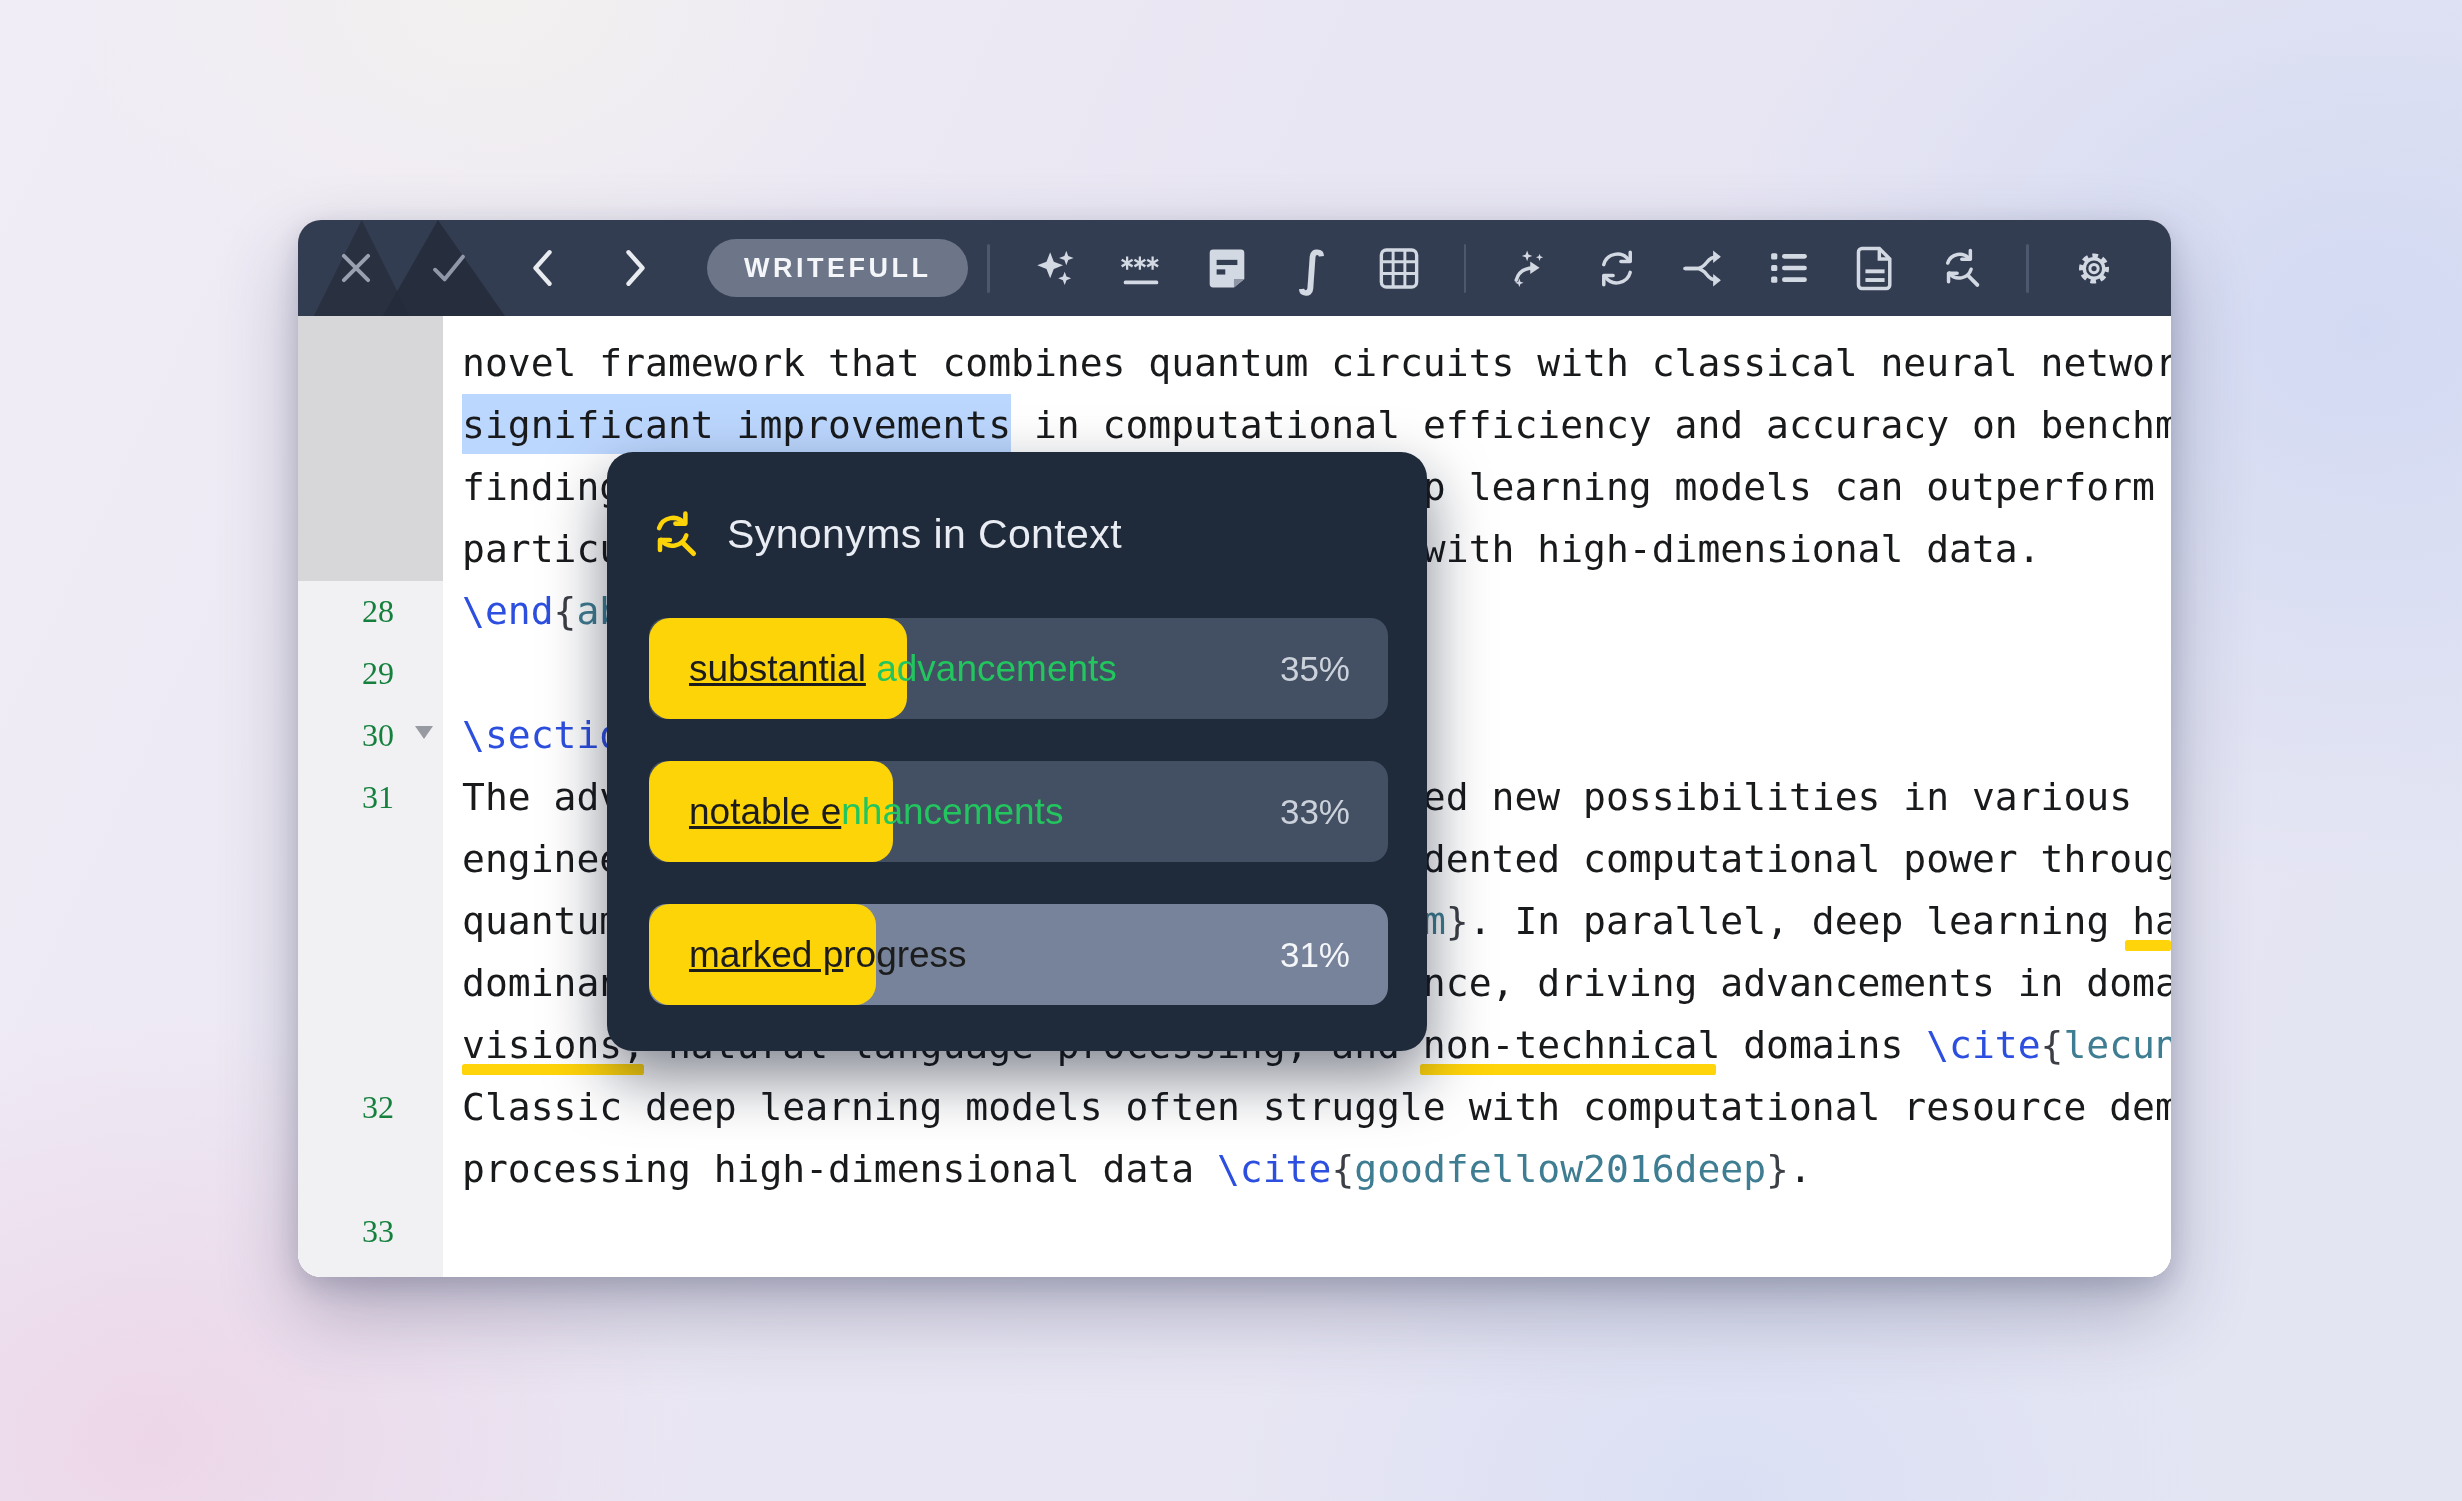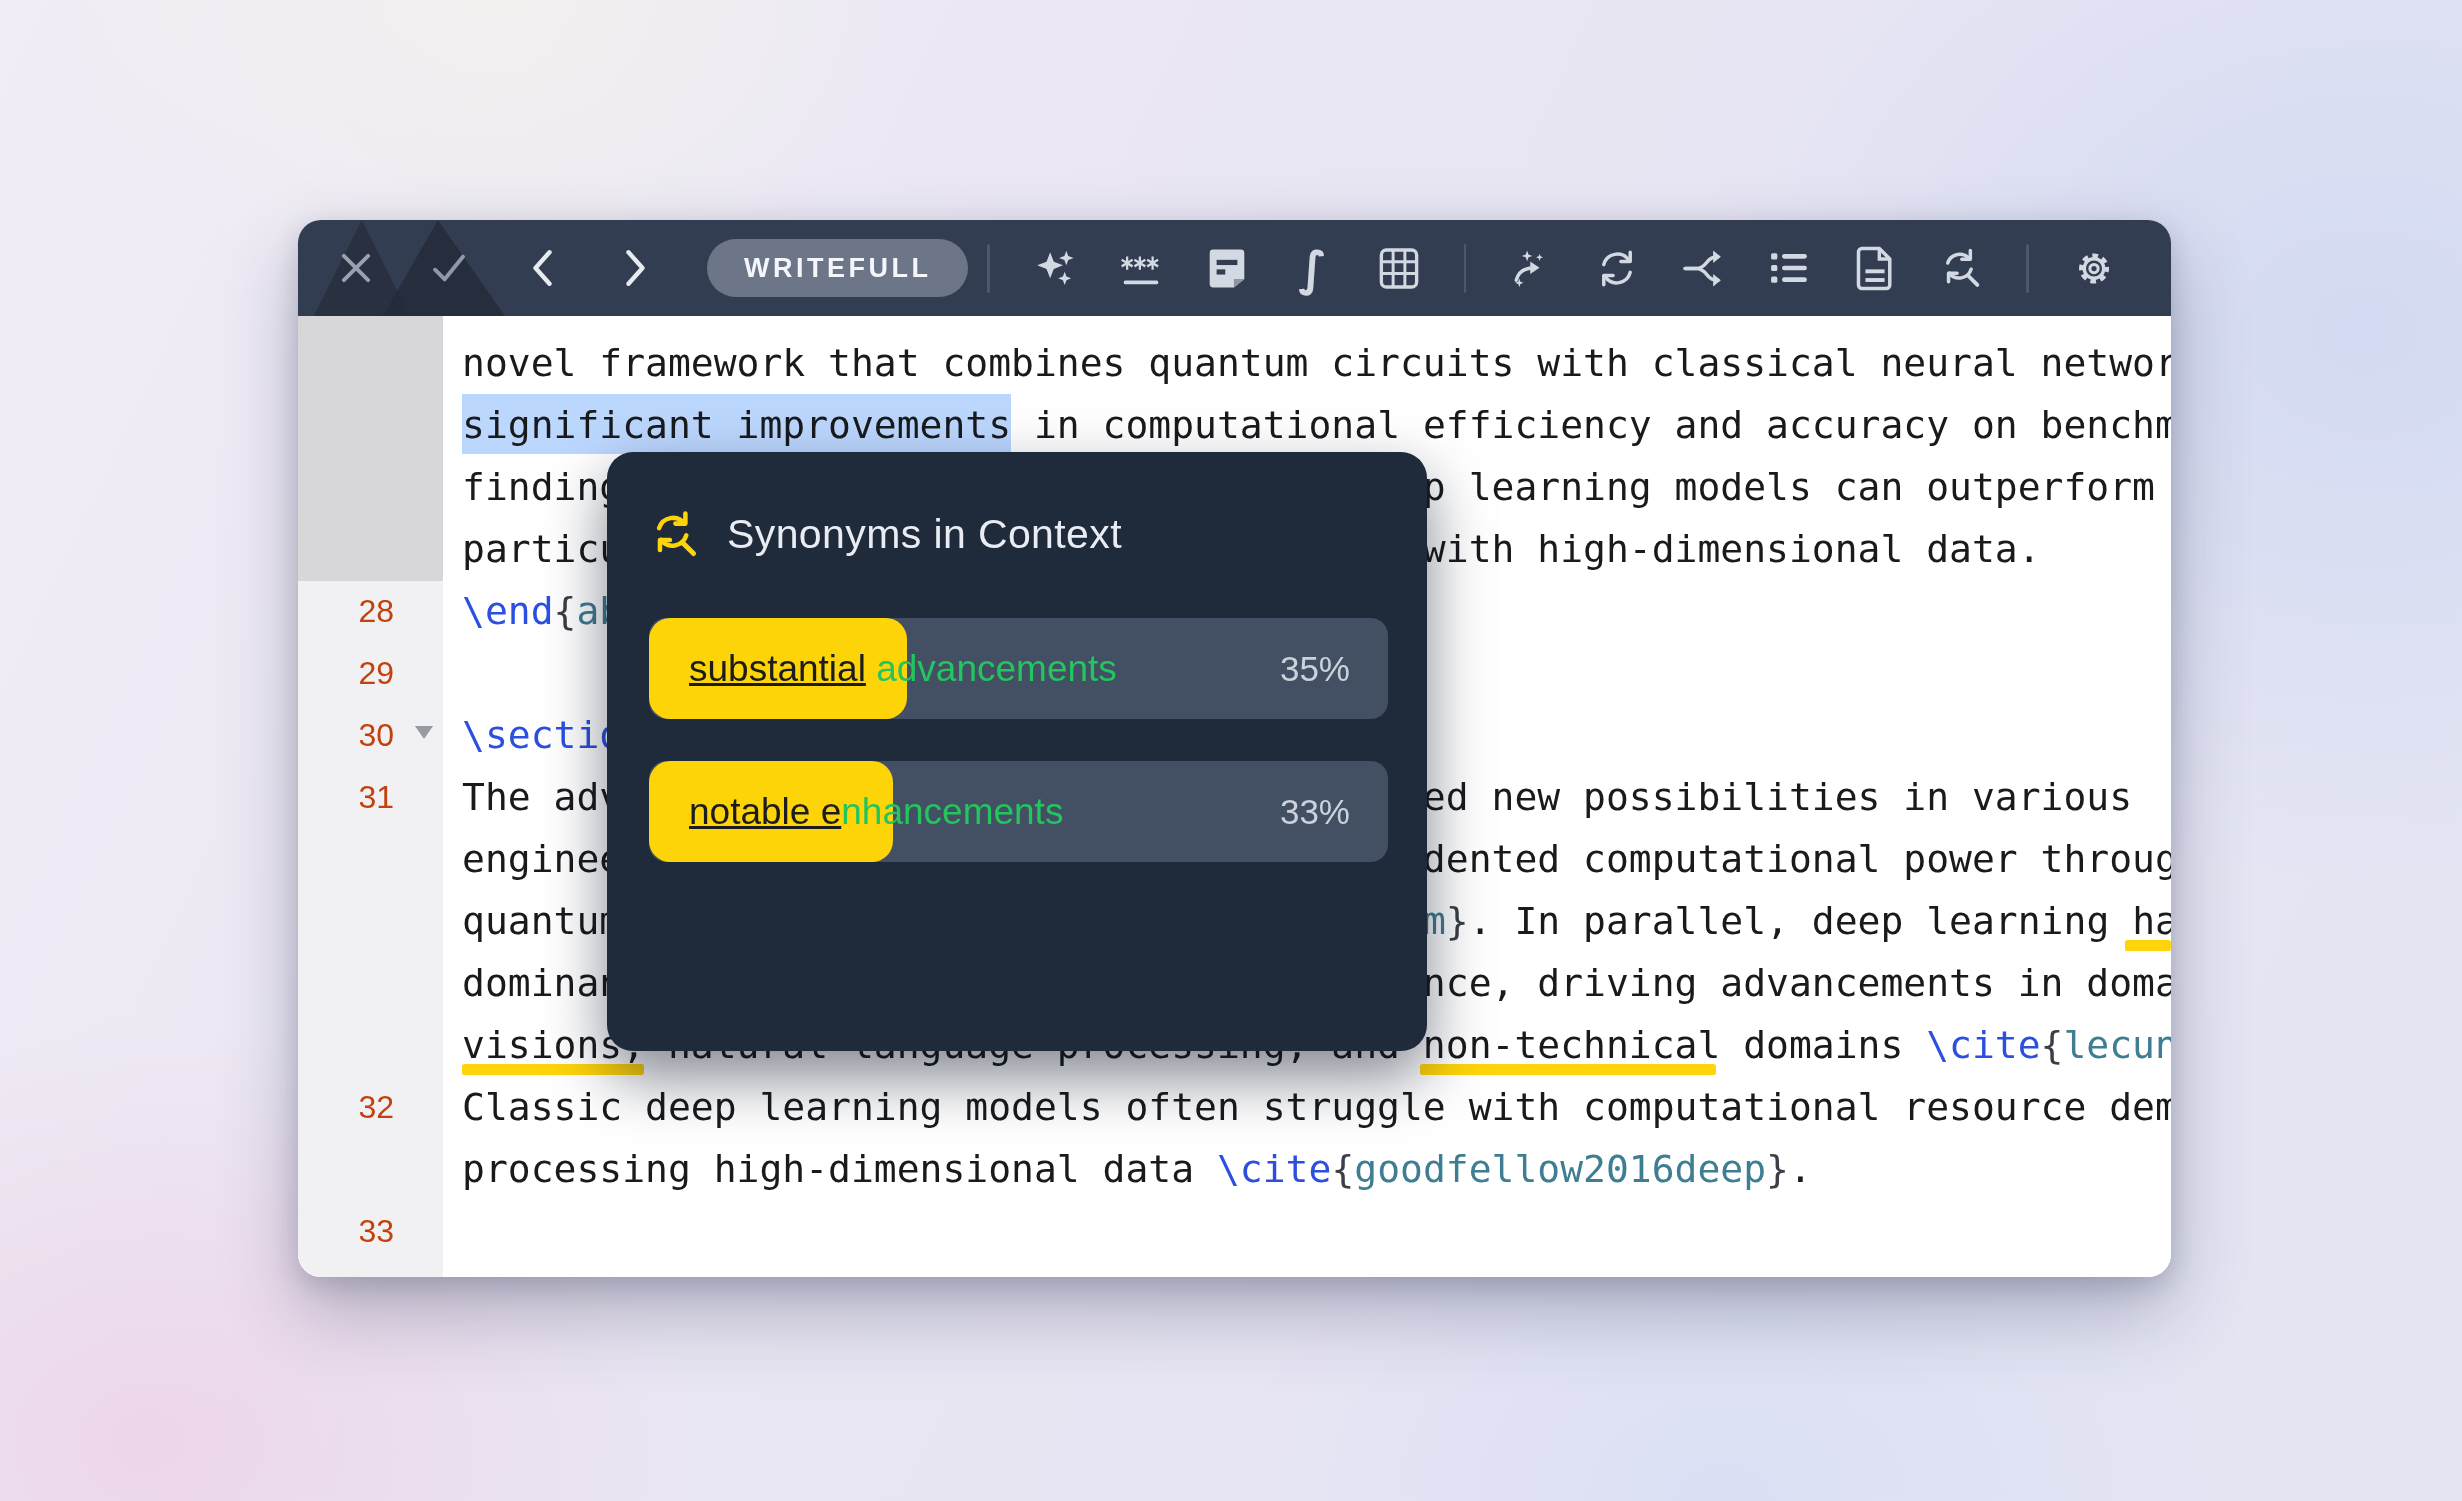--- a/index.html
+++ b/index.html
@@ -54,21 +54,21 @@
   
   .editor { position:absolute; left:0; top:96px; right:0; bottom:0; background:#ffffff; }
   .gutter {
     position:absolute; left:0; top:0; width:145px; height:100%;
     background:#f1f1f3; overflow:hidden;
   }
   .gutter-highlight { position:absolute; left:0; top:0; width:145px; height:265px; background:#d7d7da; }
   .gutter-rows { position:absolute; left:0; top:15.7px; width:145px; }
   .gut-row {
     height:62px; line-height:62px; text-align:right; padding-right:49px;
-    font-family:Liberation Sans, sans-serif; font-size:32px; color:#c2410c;
+    font-family:Liberation Serif, serif; font-size:32px; color:#15803d;
   }
   .fold-tri {
     position:absolute; right:10.5px; top:410px; width:0; height:0;
     border-left:9.6px solid transparent; border-right:9.6px solid transparent;
     border-top:13px solid #979aa1; cursor:pointer;
   }
   .code {
     position:absolute; left:145px; top:0; right:0; bottom:0; overflow:hidden; background:#ffffff;
   }
   .code-lines { position:absolute; left:19px; top:15.7px; white-space:pre; z-index:2; }
@@ -321,18 +321,23 @@
         <div class="sugg-row r1">
           <div class="sugg-pill"></div>
           <div class="sugg-label"><span class="on">substantial</span><span class="off"> advancements</span></div>
           <div class="sugg-score">35%</div>
         </div>
         <div class="sugg-row r2">
           <div class="sugg-pill"></div>
           <div class="sugg-label"><span class="on">notable e</span><span class="off">nhancements</span></div>
           <div class="sugg-score">33%</div>
         </div>
+        <div class="sugg-row r3 hovered">
+          <div class="sugg-pill"></div>
+          <div class="sugg-label"><span class="on">marked p</span><span class="off">rogress</span></div>
+          <div class="sugg-score">31%</div>
+        </div>
       </div>
     </div>
 
   </div>
 </div>
 
 
 </body></html>

